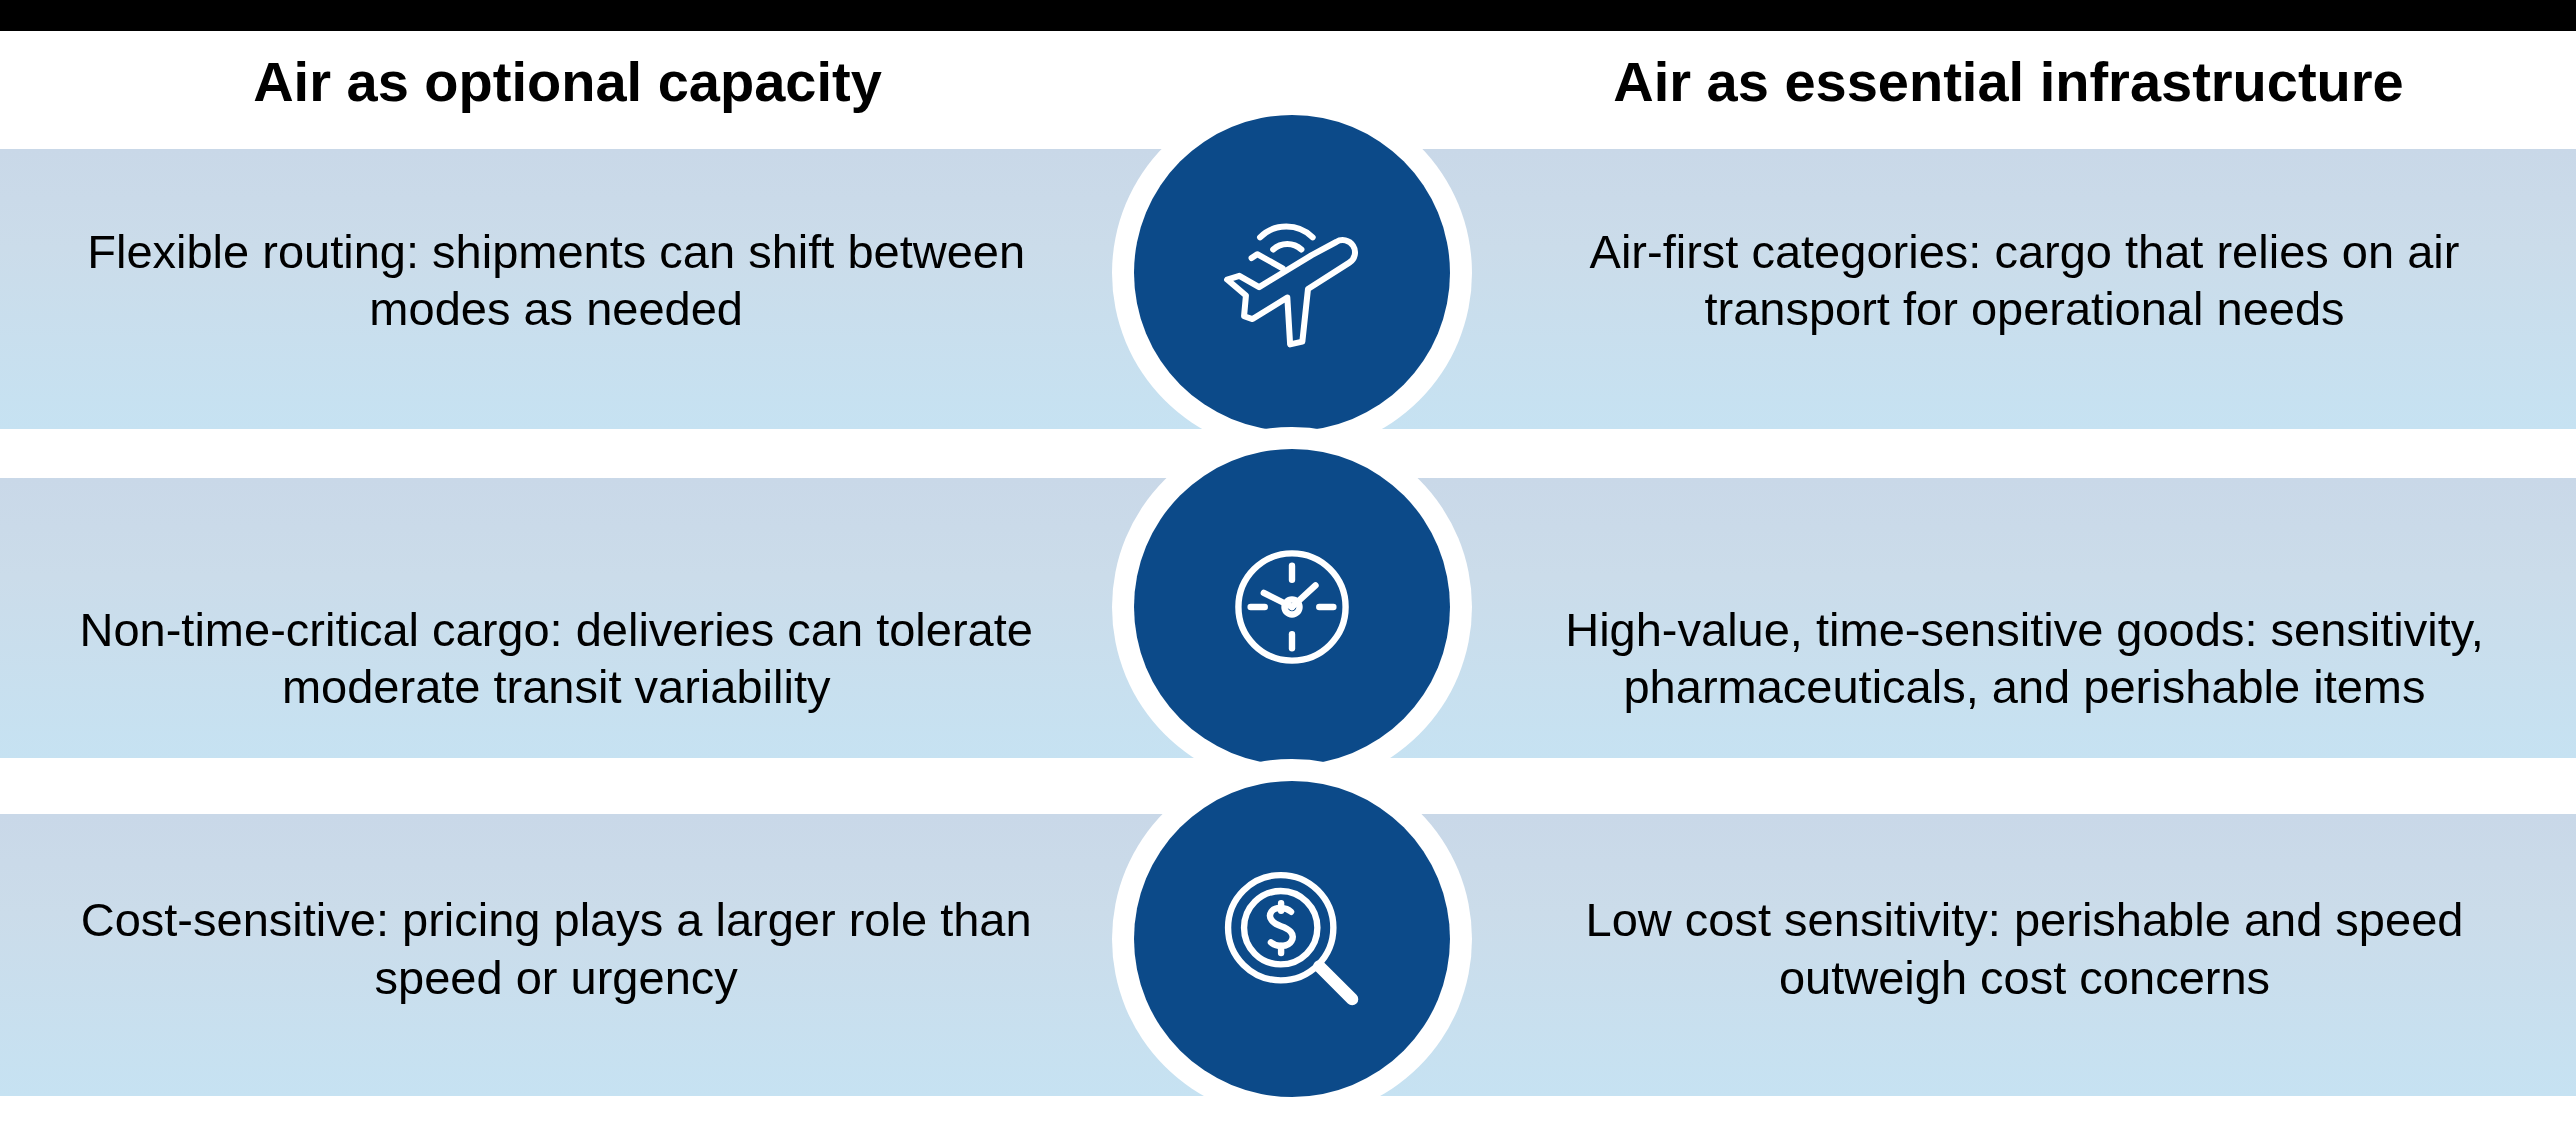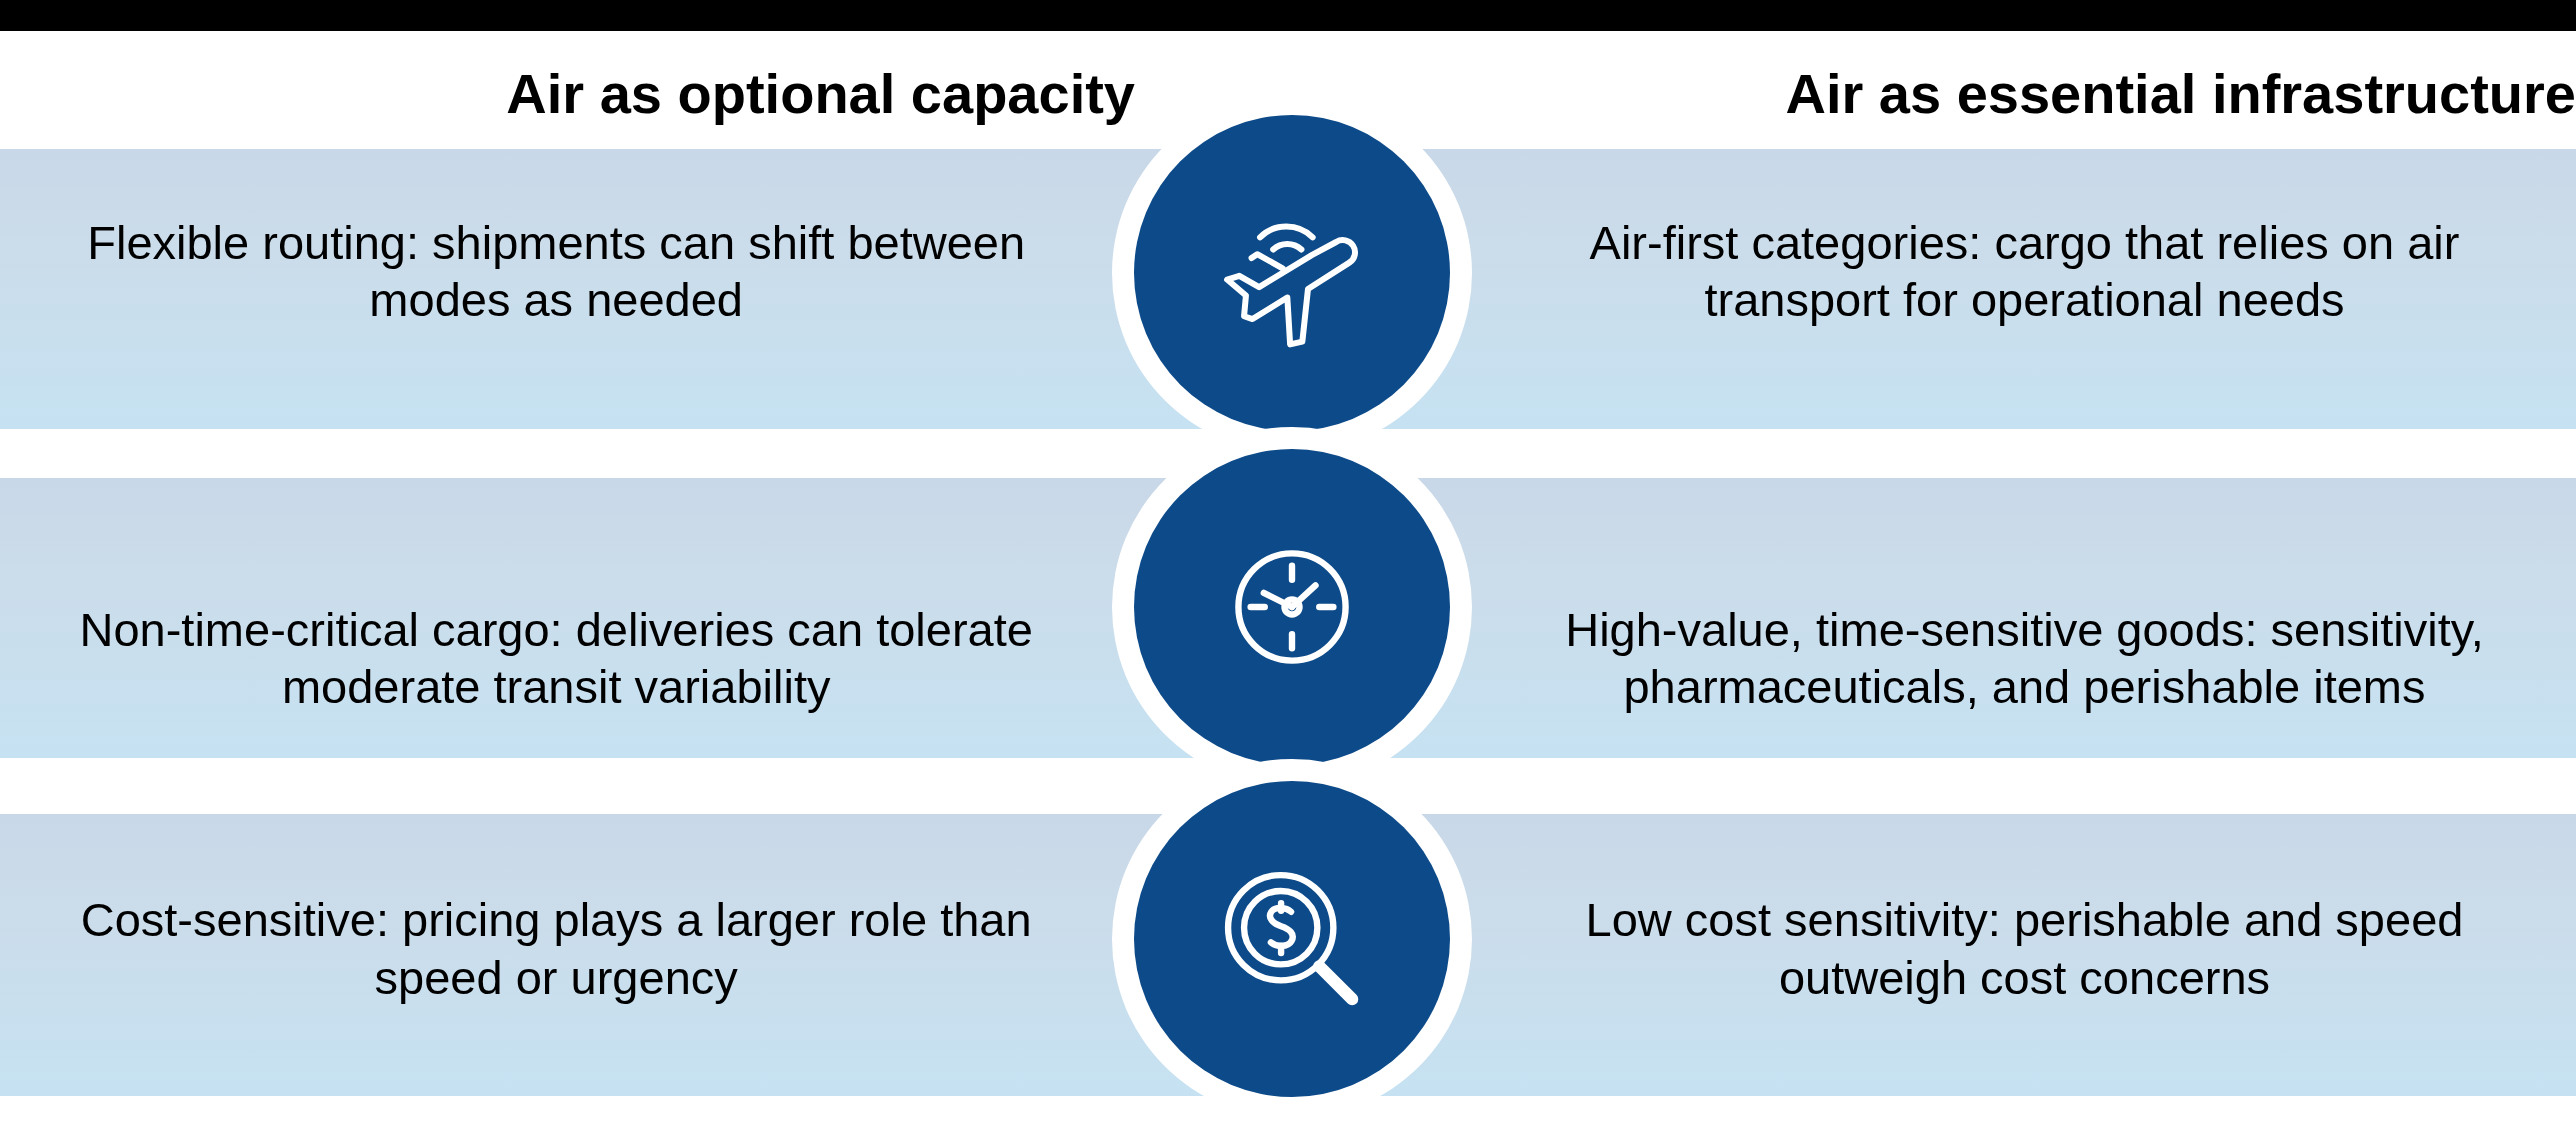--- a/index.html
+++ b/index.html
@@ -31,23 +31,22 @@
 
   
   .header {
     position: absolute;
     top: 47px;
     height: 70px;
     line-height: 70px;
     font-size: 56px;
     font-weight: bold;
     color: #000000;
-    text-align: right;
+    text-align: center;
     white-space: nowrap;
-    margin-top: 12px;
   }
   .header-left  { left: 0px;    width: 1135px; }
   .header-right { left: 1441px; width: 1135px; }
 
   
   .band {
     position: absolute;
     left: 0;
     width: 2576px;
     background: linear-gradient(180deg, #c9d8e8 0%, #cbdcea 35%, #c6e2f2 100%);
@@ -65,21 +64,21 @@
     text-align: center;
     display: flex;
     align-items: center;
     justify-content: center;
     padding: 0 23.5px;
     box-sizing: border-box;
   }
   .text-left  { left: 15.7px;   width: 1081px; }
   .text-right { left: 1488px; width: 1073px; }
 
-  .row-1 { top: 133px;  height: 276px; }
+  .row-1 { top: 142px;  height: 276px; }
   .row-2 { top: 478px;  height: 360px; }
   .row-3 { top: 814px; height: 269px; }
 
   
   .icon-wrap {
     position: absolute;
     left: 1112px;
     width: 360px;
     height: 360px;
     border-radius: 50%;

